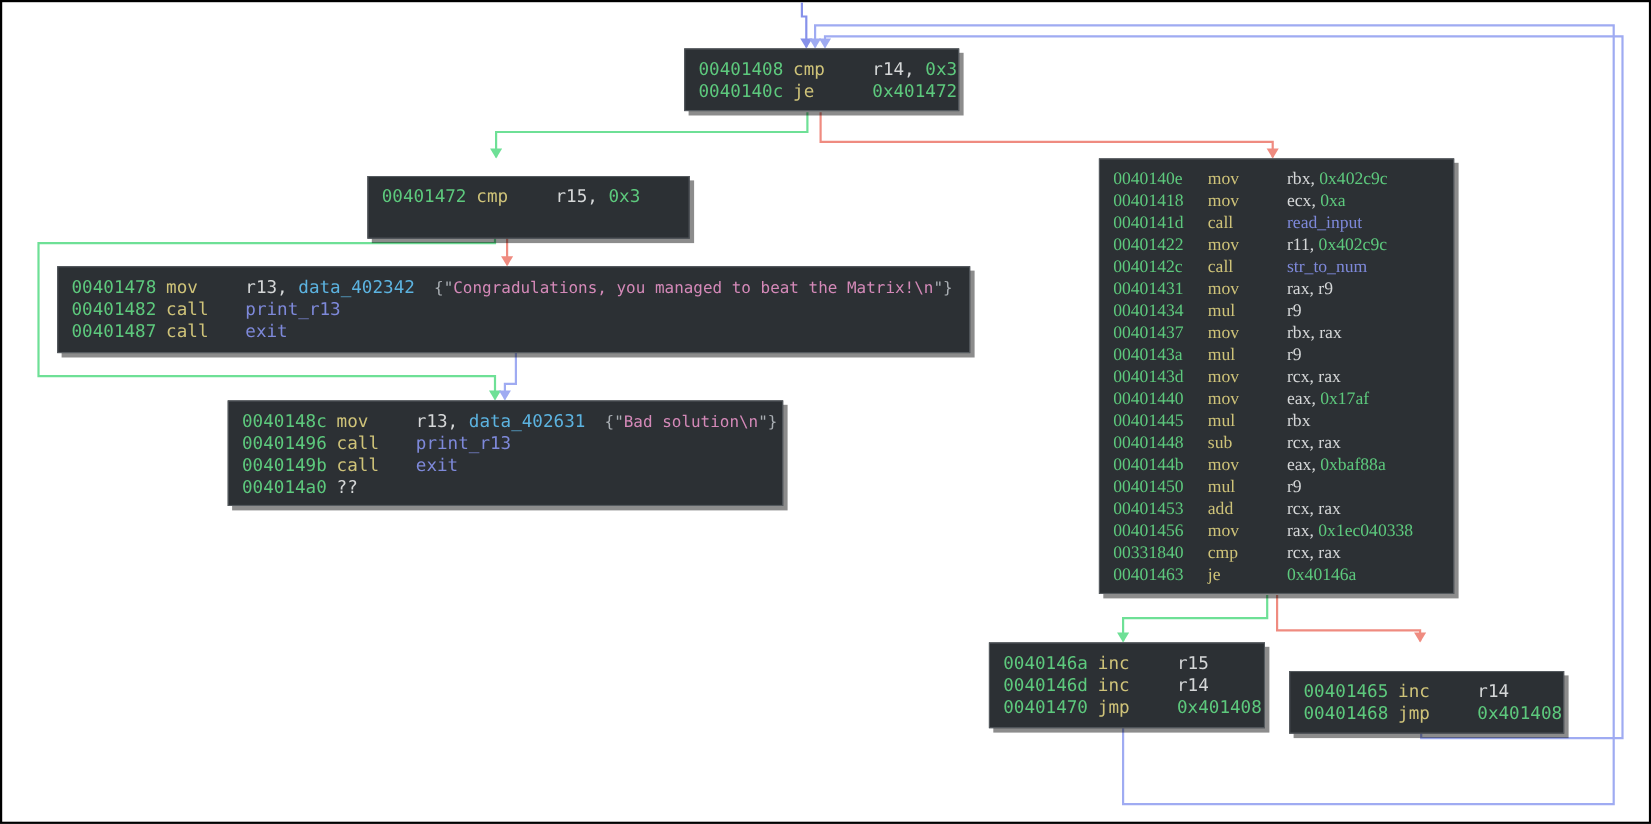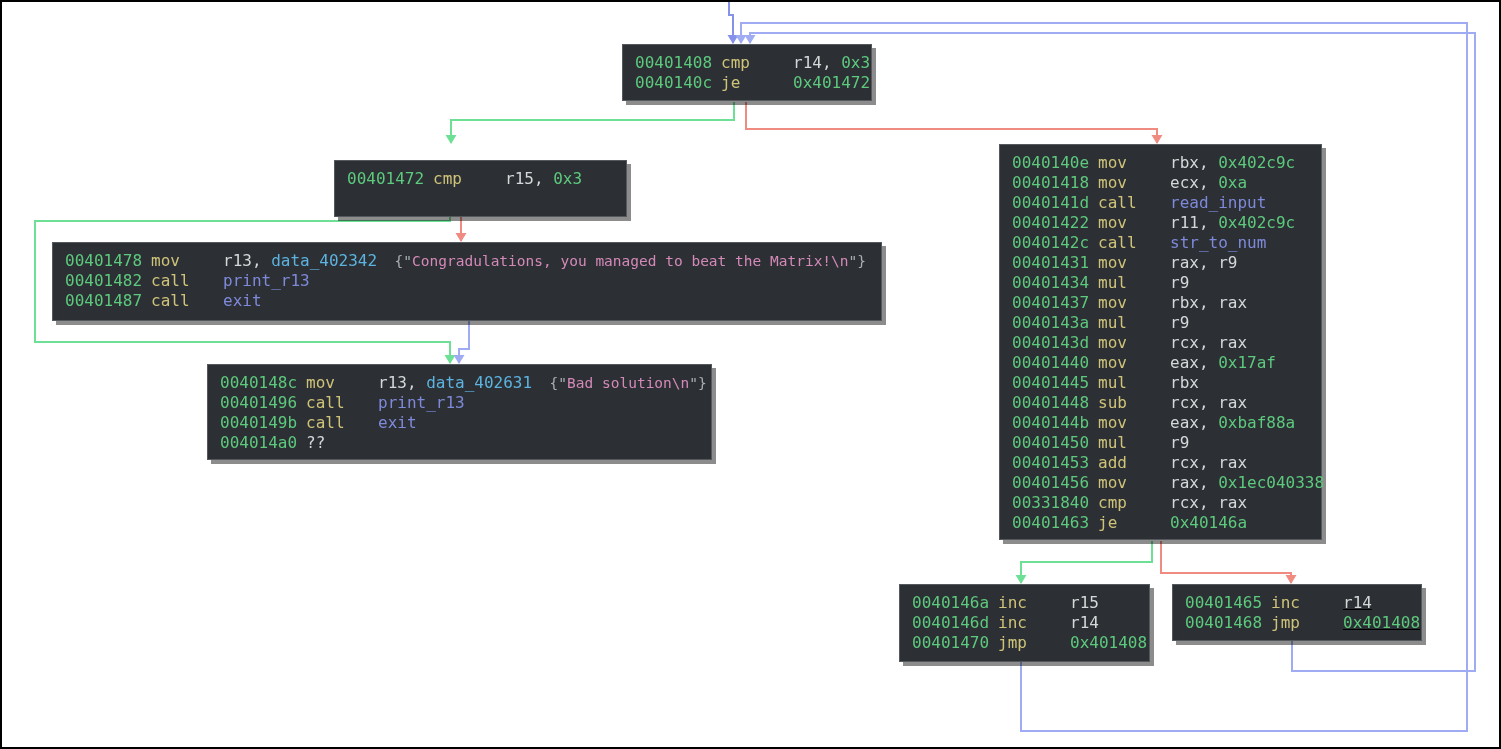--- a/index.html
+++ b/index.html
@@ -97,21 +97,21 @@
         <div class="insn"><span class="addr">00401478</span><span class="mn tok-mn">mov</span><span class="tok tok-reg">r13, </span><span class="tok tok-data">data_402342</span><span class="tok tok-cmt">  {"</span><span class="tok tok-str">Congradulations, you managed to beat the Matrix!\n</span><span class="tok tok-cmt">"}</span></div>
         <div class="insn"><span class="addr">00401482</span><span class="mn tok-mn">call</span><span class="tok tok-fn">print_r13</span></div>
         <div class="insn"><span class="addr">00401487</span><span class="mn tok-mn">call</span><span class="tok tok-fn">exit</span></div>
       </div>
       <div class="block" style="left: 205px; top: 362px; width: 505px; height: 96px;">
         <div class="insn"><span class="addr">0040148c</span><span class="mn tok-mn">mov</span><span class="tok tok-reg">r13, </span><span class="tok tok-data">data_402631</span><span class="tok tok-cmt">  {"</span><span class="tok tok-str">Bad solution\n</span><span class="tok tok-cmt">"}</span></div>
         <div class="insn"><span class="addr">00401496</span><span class="mn tok-mn">call</span><span class="tok tok-fn">print_r13</span></div>
         <div class="insn"><span class="addr">0040149b</span><span class="mn tok-mn">call</span><span class="tok tok-fn">exit</span></div>
         <div class="insn"><span class="addr">004014a0</span><span class="mn tok-reg">??</span></div>
       </div>
-      <div class="block" style="left: 997px; top: 142px; width: 323px; height: 396px;">
+      <div class="block" style="left: 997px; top: 142px; width: 323px; height: 396px; font-family: Liberation Serif, serif;">
         <div class="insn"><span class="addr">0040140e</span><span class="mn tok-mn">mov</span><span class="tok tok-reg">rbx, </span><span class="tok tok-imm">0x402c9c</span></div>
         <div class="insn"><span class="addr">00401418</span><span class="mn tok-mn">mov</span><span class="tok tok-reg">ecx, </span><span class="tok tok-imm">0xa</span></div>
         <div class="insn"><span class="addr">0040141d</span><span class="mn tok-mn">call</span><span class="tok tok-fn">read_input</span></div>
         <div class="insn"><span class="addr">00401422</span><span class="mn tok-mn">mov</span><span class="tok tok-reg">r11, </span><span class="tok tok-imm">0x402c9c</span></div>
         <div class="insn"><span class="addr">0040142c</span><span class="mn tok-mn">call</span><span class="tok tok-fn">str_to_num</span></div>
         <div class="insn"><span class="addr">00401431</span><span class="mn tok-mn">mov</span><span class="tok tok-reg">rax, r9</span></div>
         <div class="insn"><span class="addr">00401434</span><span class="mn tok-mn">mul</span><span class="tok tok-reg">r9</span></div>
         <div class="insn"><span class="addr">00401437</span><span class="mn tok-mn">mov</span><span class="tok tok-reg">rbx, rax</span></div>
         <div class="insn"><span class="addr">0040143a</span><span class="mn tok-mn">mul</span><span class="tok tok-reg">r9</span></div>
         <div class="insn"><span class="addr">0040143d</span><span class="mn tok-mn">mov</span><span class="tok tok-reg">rcx, rax</span></div>
@@ -123,18 +123,18 @@
         <div class="insn"><span class="addr">00401453</span><span class="mn tok-mn">add</span><span class="tok tok-reg">rcx, rax</span></div>
         <div class="insn"><span class="addr">00401456</span><span class="mn tok-mn">mov</span><span class="tok tok-reg">rax, </span><span class="tok tok-imm">0x1ec040338</span></div>
         <div class="insn"><span class="addr">00331840</span><span class="mn tok-mn">cmp</span><span class="tok tok-reg">rcx, rax</span></div>
         <div class="insn"><span class="addr">00401463</span><span class="mn tok-mn">je</span><span class="tok tok-imm">0x40146a</span></div>
       </div>
       <div class="block" style="left: 897px; top: 582px; width: 251px; height: 78px;">
         <div class="insn"><span class="addr">0040146a</span><span class="mn tok-mn">inc</span><span class="tok tok-reg">r15</span></div>
         <div class="insn"><span class="addr">0040146d</span><span class="mn tok-mn">inc</span><span class="tok tok-reg">r14</span></div>
         <div class="insn"><span class="addr">00401470</span><span class="mn tok-mn">jmp</span><span class="tok tok-imm">0x401408</span></div>
       </div>
-      <div class="block" style="left: 1170px; top: 582px; width: 250px; height: 57px; text-decoration: underline;">
+      <div class="block" style="left: 1170px; top: 608px; width: 250px; height: 57px;">
         <div class="insn"><span class="addr">00401465</span><span class="mn tok-mn">inc</span><span class="tok tok-reg">r14</span></div>
         <div class="insn"><span class="addr">00401468</span><span class="mn tok-mn">jmp</span><span class="tok tok-imm">0x401408</span></div>
       </div>
     </div>
 </div>
 
 </body></html>

